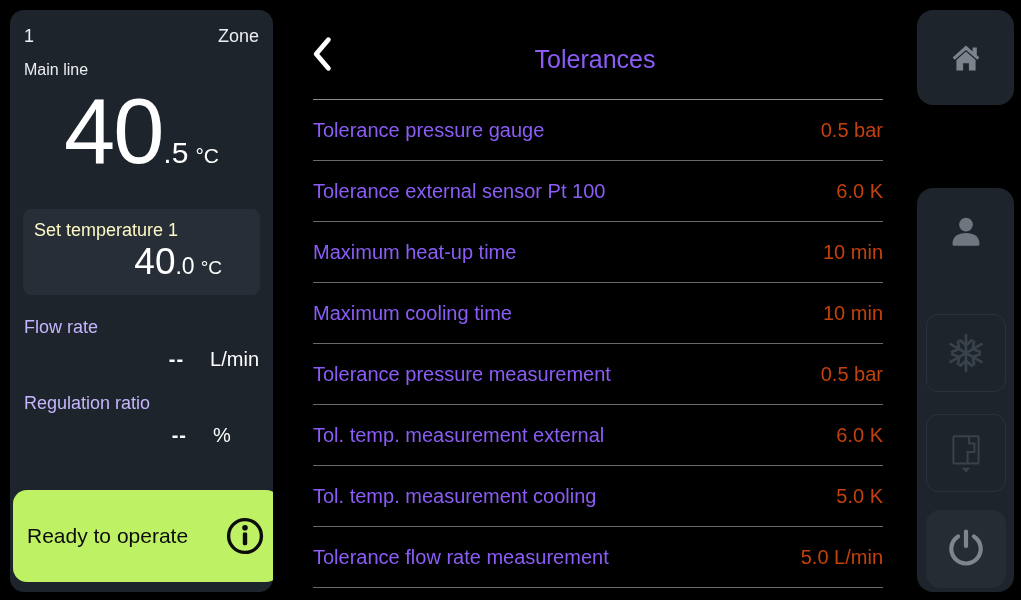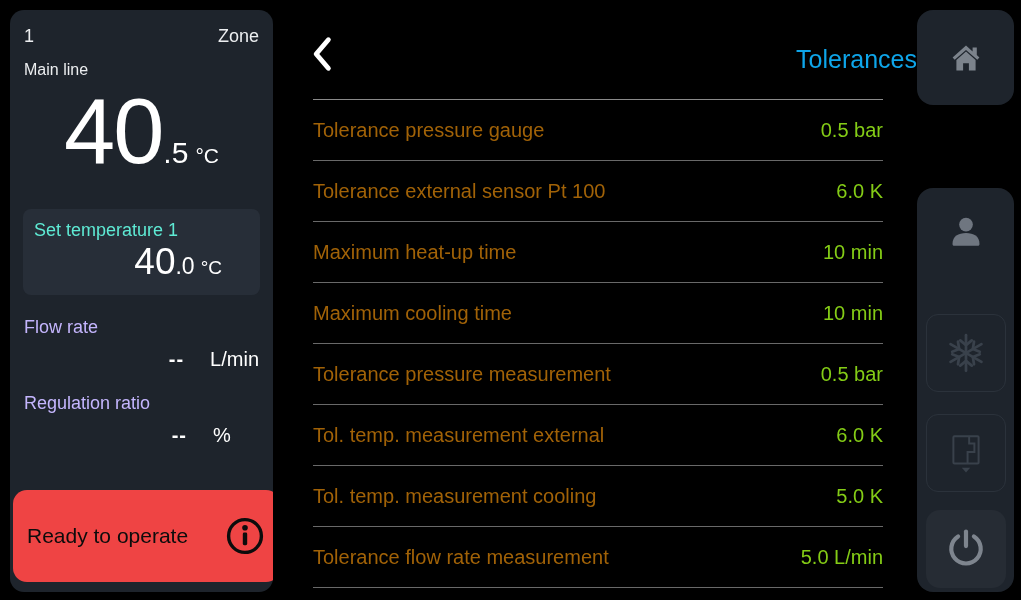--- a/index.html
+++ b/index.html
@@ -17,48 +17,48 @@
   .zone-head{display:flex;justify-content:space-between;font-size:18px;color:#eceef0;}
   .mainline-label{margin-top:14px;font-size:16px;color:#eceef0;}
   .big-temp{display:flex;align-items:baseline;justify-content:center;margin-top:6px;height:100px;color:#fff;}
   .big-temp .int{font-size:92px;line-height:1;letter-spacing:-2px;}
   .big-temp .frac{font-size:30px;margin-left:1px;}
   .big-temp .unit{font-size:21px;margin-left:7px;}
   .set-box{
     margin:24px -1px 0 -1px;height:86px;background:#272e38;border-radius:8px;
     box-sizing:border-box;padding:11px 12px 0 11px;cursor:pointer;
   }
-  .set-box .label{font-size:18px;color:#5eead4;}
+  .set-box .label{font-size:18px;color:#fef9c3;}
   .set-value{display:flex;align-items:baseline;justify-content:flex-end;padding-right:26px;margin-top:1px;color:#fff;}
   .set-value .int{font-size:37px;line-height:1.1;}
   .set-value .frac{font-size:23px;}
   .set-value .unit{font-size:19px;margin-left:6px;}
   .metric-label{margin-top:22px;font-size:18px;color:#c4b5fd;}
   .metric-row{display:flex;align-items:baseline;margin-top:10px;font-size:20px;color:#fff;}
   .metric-value{width:163px;text-align:right;font-weight:bold;letter-spacing:1px;}
   .metric-unit{margin-left:26px;font-weight:normal;letter-spacing:0;}
   .status-box{
     position:absolute;left:3px;bottom:10px;width:267px;height:92px;
-    background:#ef4444;border-radius:14px;display:flex;align-items:center;
+    background:#bef264;border-radius:14px;display:flex;align-items:center;
     box-sizing:border-box;padding:0 15px 0 14px;color:#0c0c0c;
   }
   .status-box .label{font-size:21px;}
   .info-btn{margin-left:auto;width:40px;height:40px;display:flex;align-items:center;justify-content:center;cursor:pointer;background:none;border:none;padding:0;color:#0c0c0c;}
   
   .content{position:absolute;left:273px;top:0;width:644px;height:600px;background:#000;}
   .content-header{position:relative;height:99px;}
   .back-btn{position:absolute;left:38px;top:35px;width:26px;height:38px;background:none;border:none;padding:0;cursor:pointer;color:#fff;}
-  .content-title{position:absolute;left:0;right:0;top:45px;text-align:right;font-size:25px;color:#0ea5e9;}
+  .content-title{position:absolute;left:0;right:0;top:45px;text-align:center;font-size:25px;color:#8b5cf6;}
   .divider{height:1px;background:#8a8a8a;margin:0 34px 0 40px;}
   .tol-row{
     height:60px;display:flex;align-items:center;margin:0 34px 0 40px;
     border-bottom:1px solid #696969;font-size:20px;cursor:pointer;
   }
-  .tol-row .lbl{color:#a16207;}
-  .tol-row .val{margin-left:auto;color:#84cc16;}
+  .tol-row .lbl{color:#8b5cf6;}
+  .tol-row .val{margin-left:auto;color:#c2410c;}
   
   .sidebar{position:absolute;right:7px;top:10px;width:97px;height:582px;display:flex;flex-direction:column;}
   .side-block{background:#1e242c;border-radius:16px;}
   .side-home{height:95px;display:flex;align-items:center;justify-content:center;color:#7c838c;cursor:pointer;}
   .side-active{
     height:83px;display:flex;flex-direction:column;align-items:center;justify-content:center;
     background:#000;border-radius:16px;margin-left:-14px;padding-left:14px;cursor:pointer;
   }
   .burger-bar{width:36px;height:5px;border-radius:2.5px;background:#fff;margin:4.5px 0;}
   .side-lower{flex:1;display:flex;flex-direction:column;align-items:center;}

